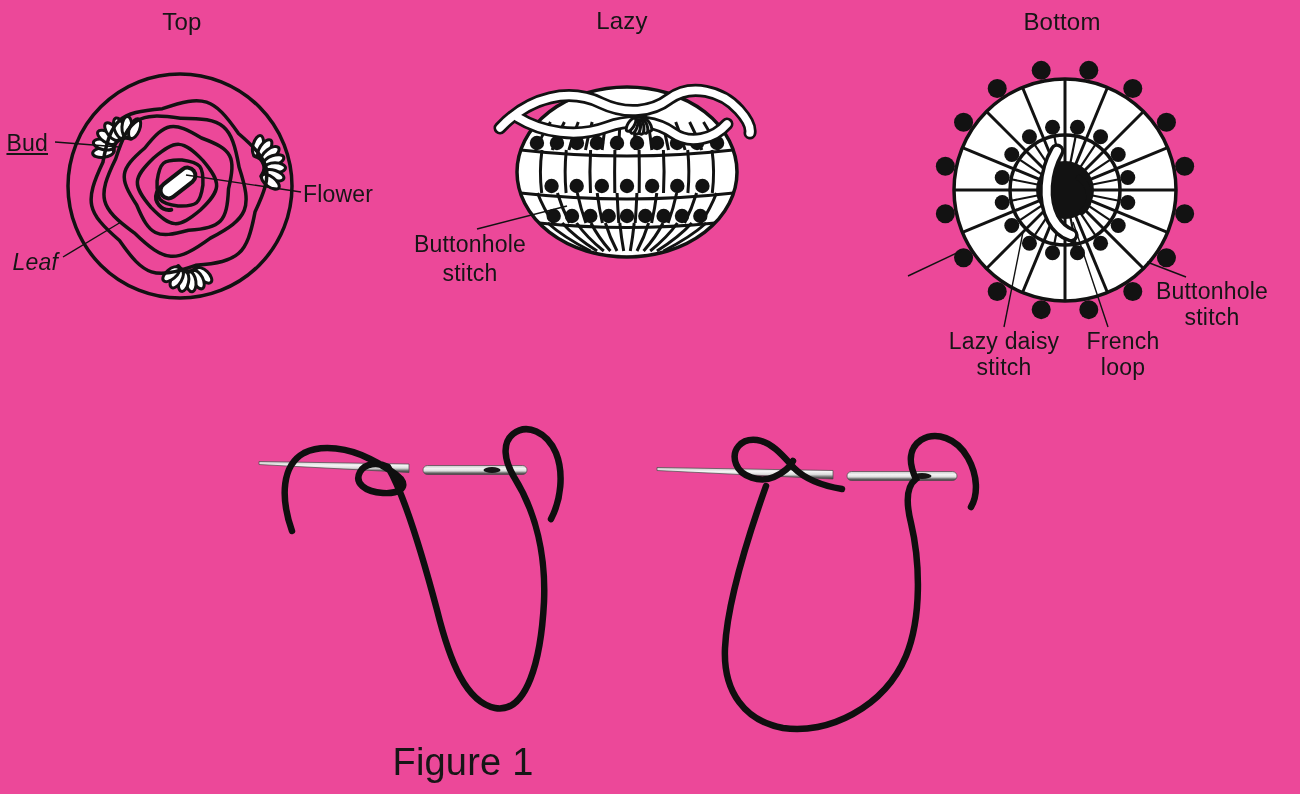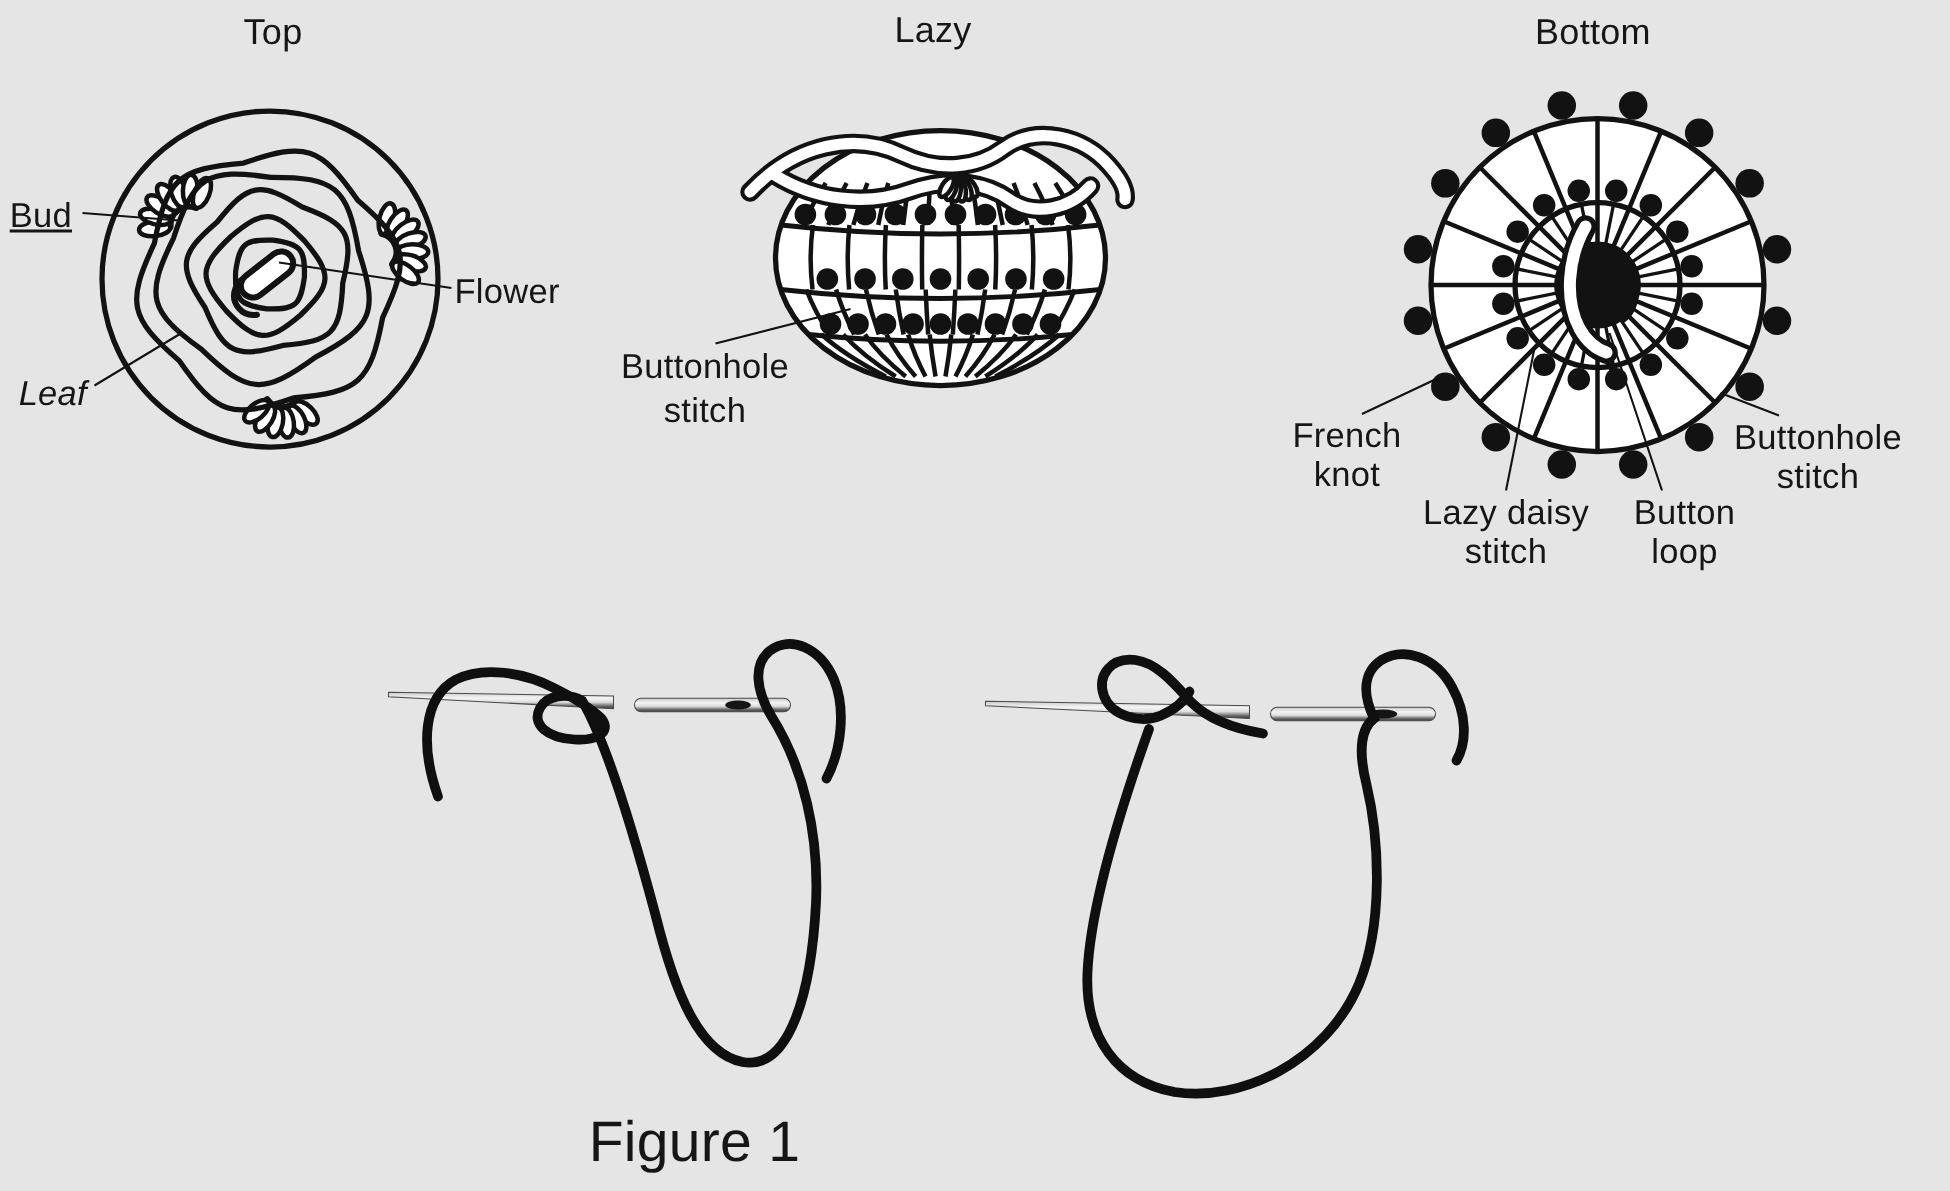--- a/index.html
+++ b/index.html
@@ -1,16 +1,16 @@
 <!DOCTYPE html>
 <html><head>
 <meta charset="utf-8">
 <style>
   html,body{margin:0;padding:0;background:#ffffff;}
-  .canvas{position:relative;width:1300px;height:794px;background:#e5e5e5;overflow:hidden;
+  .canvas{position:relative;width:1300px;height:794px;background:#ec4899;overflow:hidden;
           font-family:"Liberation Sans", sans-serif;color:#161616;}
   svg{position:absolute;left:0;top:0;}
   .lbl{position:absolute;font-size:23px;line-height:26px;letter-spacing:.2px;}
   .ctr{text-align:center;}
   .rgt{text-align:right;}
   .title{font-size:24px;line-height:26px;}
   .cap{font-size:38px;line-height:31px;}
 </style>
 </head>
 <body>
@@ -259,30 +259,26 @@
 
   <div class="lbl rgt" style="left:0px;top:130px;width:48px;text-decoration:underline;">Bud</div>
   <div class="lbl" style="left:303px;top:181px;width:110px;">Flower</div>
   <div class="lbl rgt" style="left:0px;top:249px;width:58px;font-style:italic;">Leaf</div>
 
   <div class="lbl ctr" style="left:390px;top:230px;width:160px;line-height:29px;">
     <span>Buttonhole</span><br>
     <span>stitch</span>
   </div>
 
-  <div class="lbl ctr" style="left:838px;top:277px;width:120px;">
-    <span>French</span><br>
-    <span>knot</span>
-  </div>
   <div class="lbl ctr" style="left:924px;top:328px;width:160px;">
     <span>Lazy daisy</span><br>
     <span>stitch</span>
   </div>
   <div class="lbl ctr" style="left:1063px;top:328px;width:120px;">
-    <span>Button</span><br>
+    <span>French</span><br>
     <span>loop</span>
   </div>
   <div class="lbl ctr" style="left:1132px;top:278px;width:160px;">
     <span>Buttonhole</span><br>
     <span>stitch</span>
   </div>
 
   <div class="lbl cap ctr" style="left:383px;top:747px;width:160px;">Figure 1</div>
 </div>
 

